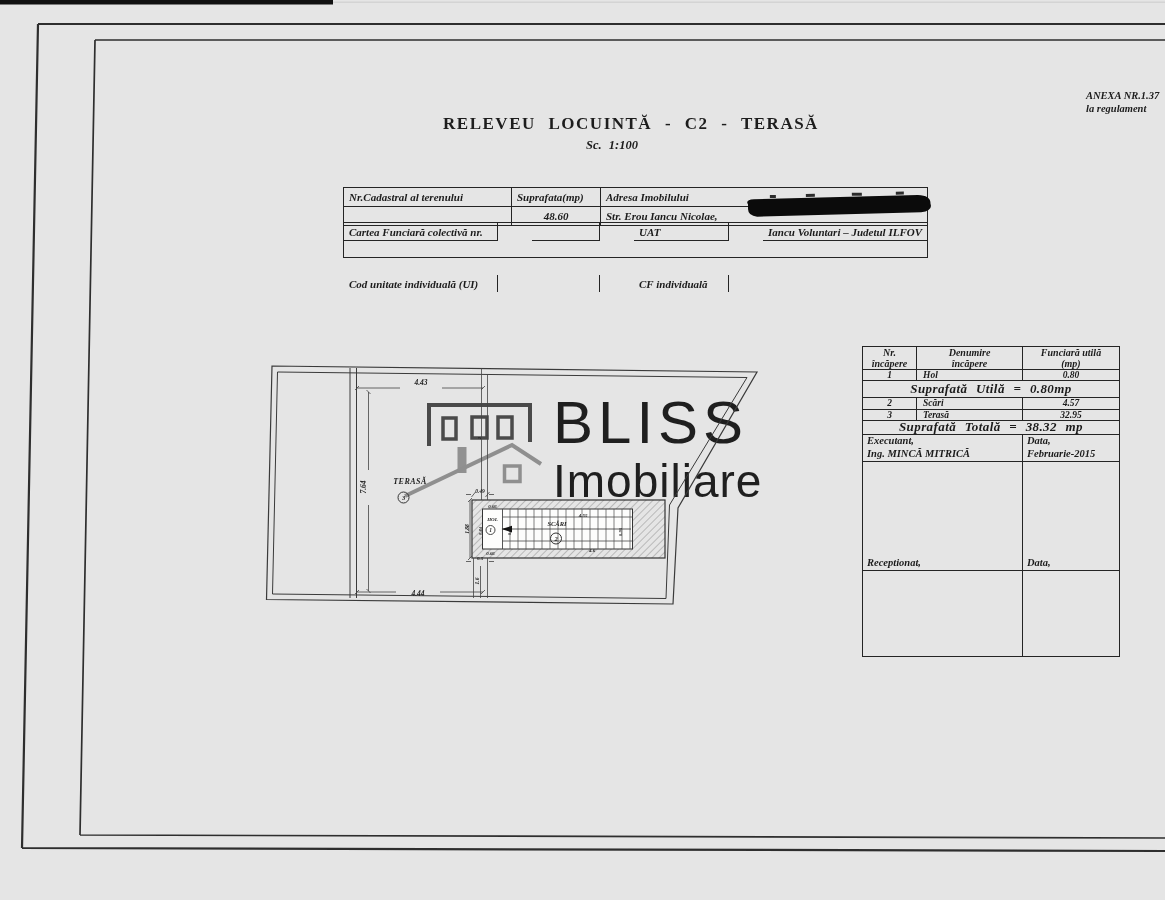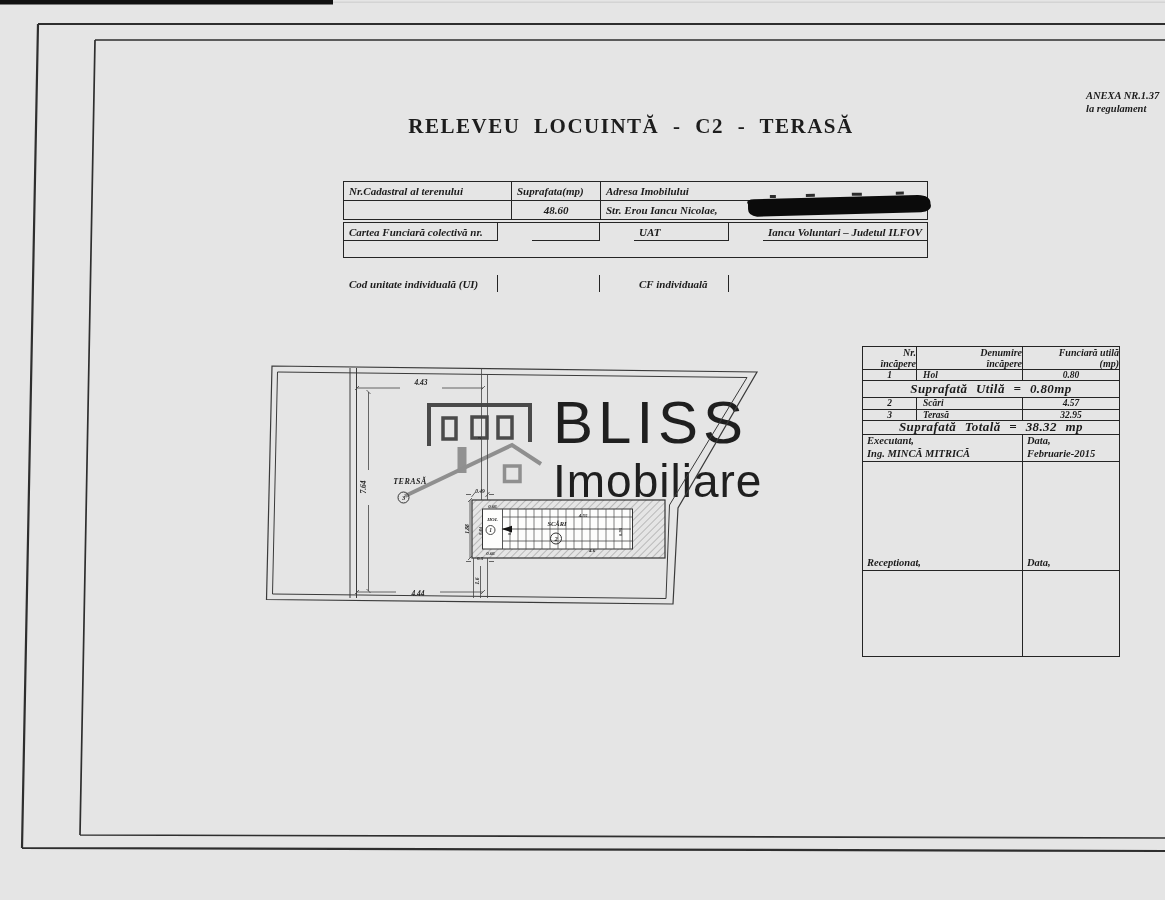--- a/index.html
+++ b/index.html
@@ -5,21 +5,21 @@
   * { box-sizing: border-box; margin: 0; padding: 0; }
   html,body { width:1165px; height:900px; background:#ffffff; overflow:hidden; }
   .page {
     position:relative; width:1165px; height:900px; background:#e5e5e5;
     font-family:"Liberation Serif", serif; color:#1b1b1b; overflow:hidden;
   }
   .abs { position:absolute; }
 
   
   .title { top:114px; left:371px; width:520px; text-align:center;
-    font-size:21px; font-weight:700; letter-spacing:1.5px; word-spacing:7px; color:#1d1d1d; }
+    font-size:17px; font-weight:700; letter-spacing:1.5px; word-spacing:7px; color:#1d1d1d; }
   .scale { top:138px; left:372px; width:480px; text-align:center;
     font-size:12.5px; font-style:italic; font-weight:700; word-spacing:4px; }
   .anexa { top:90px; left:1086px; width:140px; font-size:10.5px; line-height:12.5px;
     font-style:italic; font-weight:700; white-space:nowrap; }
 
   
   .tbl { position:absolute; display:grid; border:1.6px solid #242424; background:transparent; }
   .cell { border-right:1.3px solid #242424; border-bottom:1.3px solid #242424;
     font-size:11px; line-height:16px; font-style:italic; font-weight:700;
     padding:1px 5px 0; white-space:nowrap; overflow:visible; }
@@ -27,21 +27,21 @@
   .no-b { border-bottom:none !important; }
   .ctr { text-align:center; }
 
   
   .t3 { position:absolute; left:862px; top:346px; width:258px; height:311px;
     border:1.6px solid #242424; display:flex; flex-direction:column; }
   .t3 .g3 { display:grid; grid-template-columns:54px 106px 1fr; }
   .t3 .g2 { display:grid; grid-template-columns:160px 1fr; }
   .t3 .hrow { height:24px; }
   .t3 .hcell { border-right:1.3px solid #242424; border-bottom:1.3px solid #242424;
-    text-align:right; font-size:10px; line-height:10.5px; font-style:italic; font-weight:700; padding-top:1px; }
+    text-align:center; font-size:10px; line-height:10.5px; font-style:italic; font-weight:700; padding-top:1px; }
   .t3 .rrow { height:10px; }
   .t3 .rrow2 { height:13px; }
   .t3 .rcell { border-right:1.3px solid #242424; border-bottom:1.3px solid #242424;
     font-size:9.5px; line-height:10px; font-style:italic; font-weight:700; padding:0 6px; }
   .t3 .merged { height:18px; border-bottom:1.3px solid #242424; text-align:center;
     font-size:13px; line-height:17px; font-style:italic; font-weight:700; word-spacing:5px; letter-spacing:.4px; }
   .t3 .merged.tot { height:15px; line-height:14px; }
   .t3 .block { flex:0 0 auto; }
   .t3 .bcol { border-right:1.3px solid #242424; display:flex; flex-direction:column; }
   .t3 .bhead { border-bottom:1.3px solid #242424; font-size:10.5px; line-height:12.5px;
@@ -58,22 +58,23 @@
 </head>
 <body>
 
 <div class="page">
 
   <div class="abs anexa">
     <div>ANEXA NR.1.37</div>
     <div>la regulament</div>
   </div>
   <div class="abs title">RELEVEU LOCUINTĂ - C2 - TERASĂ</div>
-
-  <div class="tbl" style="left:343px; top:181px; width:585px; height:39px; grid-template-columns:168px 89px 1fr; grid-template-rows:19px 1fr;">
+  <div class="abs scale">Sc. 1:100</div>
+
+  <div class="tbl" style="left:343px; top:187px; width:585px; height:39px; grid-template-columns:168px 89px 1fr; grid-template-rows:19px 1fr;">
     <div class="cell">Nr.Cadastral al terenului</div>
     <div class="cell">Suprafata(mp)</div>
     <div class="cell no-r">Adresa Imobilului</div>
     <div class="cell no-b"></div>
     <div class="cell no-b ctr">48.60</div>
     <div class="cell no-b no-r">Str. Erou Iancu Nicolae,</div>
   </div>
 
   <div class="tbl" style="left:343px; top:222px; width:585px; height:36px; grid-template-columns:154px 68px 95px 1fr; grid-template-rows:17.5px 1fr;gap:34px;">
     <div class="cell">Cartea Funciară colectivă nr.</div>

